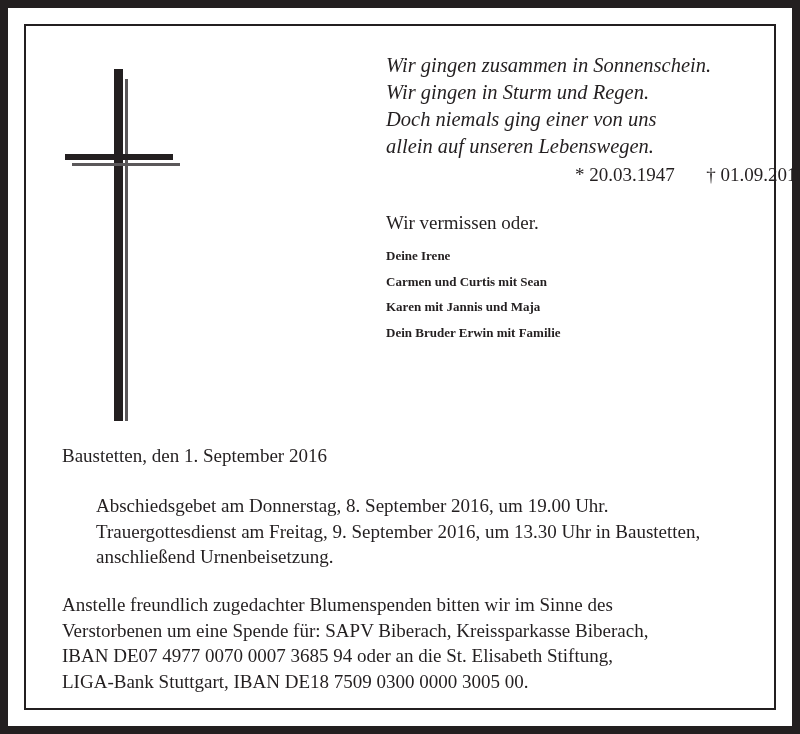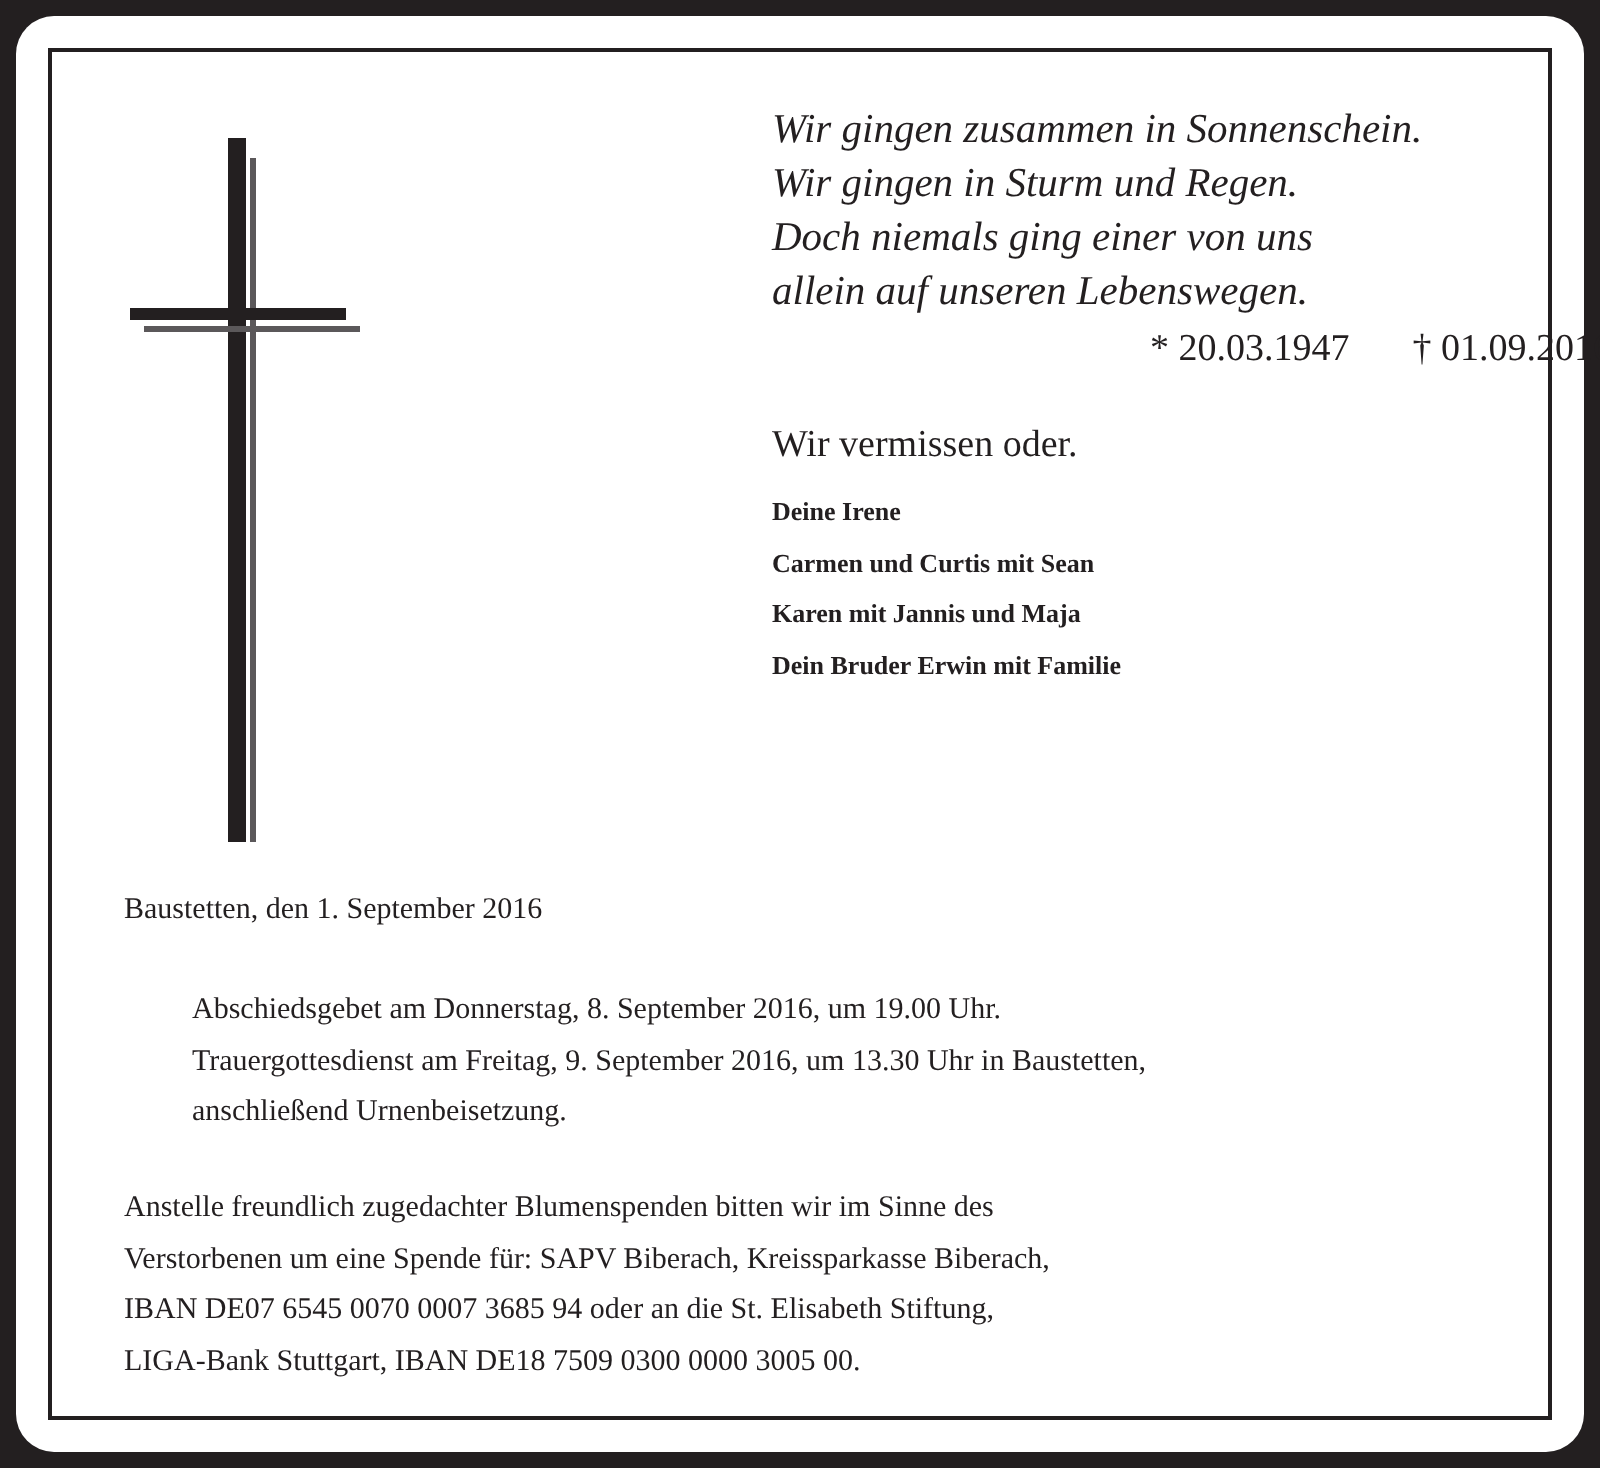--- a/index.html
+++ b/index.html
@@ -24,21 +24,20 @@
     background: #231f20;       
     padding: 8px;
   }
   .frame-gap {
     position: relative;
     width: 100%;
     height: 100%;
     box-sizing: border-box;
     background: #ffffff;       
     padding: 16px;
-    border-radius: 19px;
   }
   .frame-inner {
     position: relative;
     width: 100%;
     height: 100%;
     box-sizing: border-box;
     border: 2px solid #231f20; 
     background: #ffffff;
   }
 
@@ -104,21 +103,21 @@
     line-height: 25.5px;
     white-space: pre-line;
     font-weight: bold;
   }
 
   
   .body-block {
     position: absolute;
     left: 36px;
     width: 690px;
-    font-size: 15px;
+    font-size: 19px;
     line-height: 25.5px;
   }
   .place-date { top: 417px; }
   .services   { top: 467px; white-space: pre-line; margin-left: 34px; }
   .donation   { top: 566px; white-space: pre-line; }
 </style>
 </head>
 <body>
 
 <div class="notice">
@@ -157,19 +156,19 @@
         </div>
 
         <div class="body-block place-date">Baustetten, den 1. September 2016</div>
 
         <div class="body-block services">Abschiedsgebet am Donnerstag, 8. September 2016, um 19.00 Uhr.
 Trauergottesdienst am Freitag, 9. September 2016, um 13.30 Uhr in Baustetten,
 anschließend Urnenbeisetzung.</div>
 
         <div class="body-block donation">Anstelle freundlich zugedachter Blumenspenden bitten wir im Sinne des
 Verstorbenen um eine Spende für: SAPV Biberach, Kreissparkasse Biberach,
-IBAN DE07 6545 0070 0007 3685 94 oder an die St. Elisabeth Stiftung,
+IBAN DE07 4977 0070 0007 3685 94 oder an die St. Elisabeth Stiftung,
 LIGA-Bank Stuttgart, IBAN DE18 7509 0300 0000 3005 00.</div>
 
       </div>
     </div>
   </div>
 </div>
 
 </body></html>

